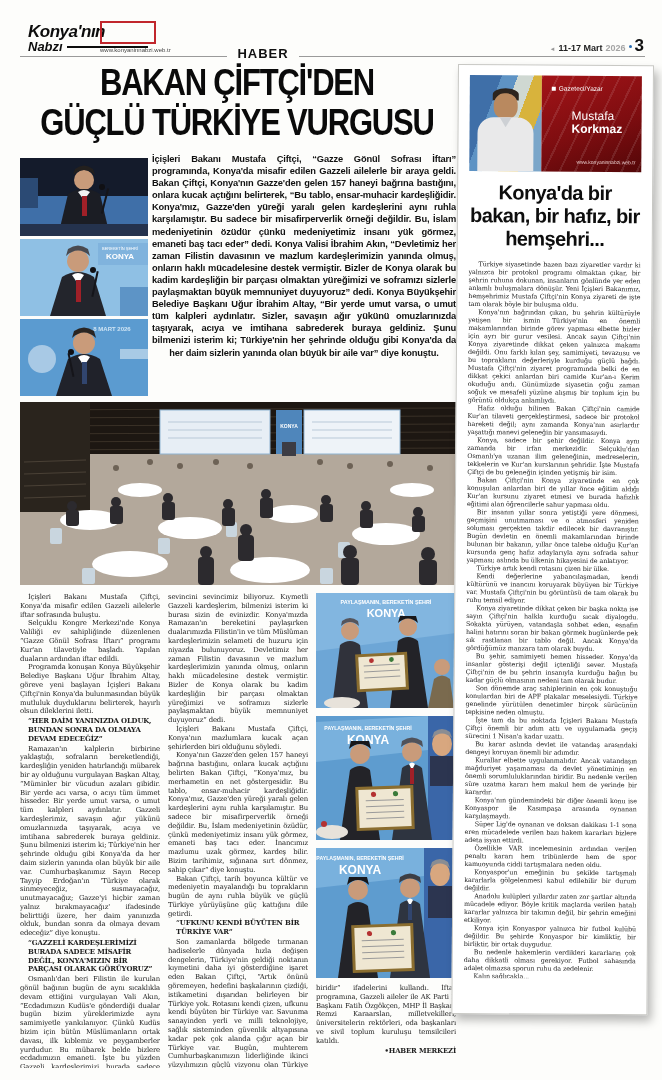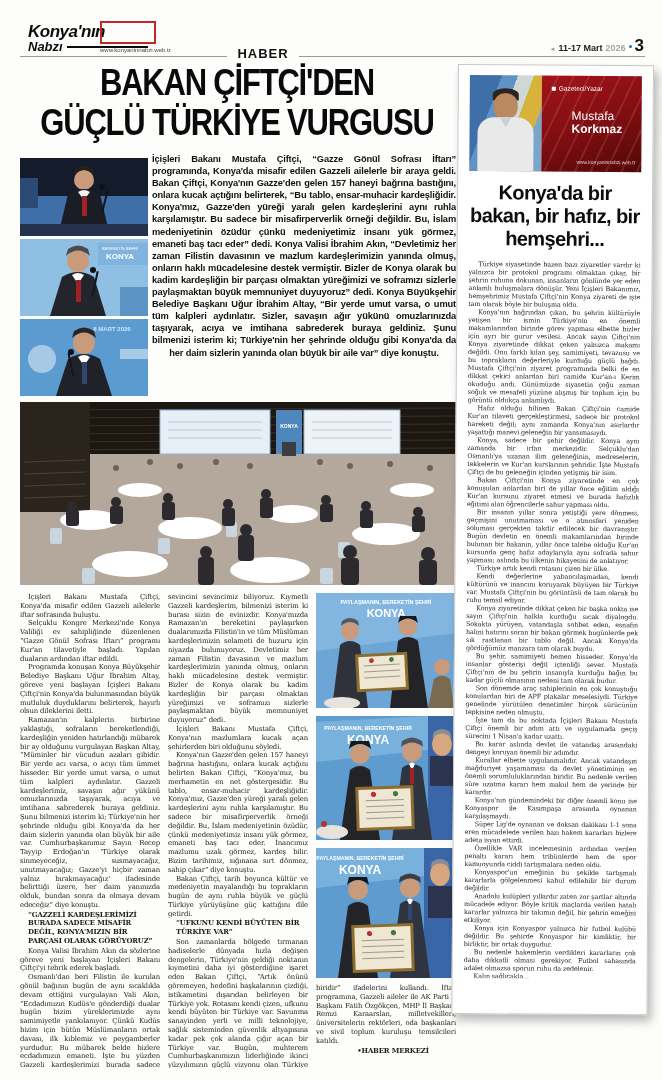--- a/index.html
+++ b/index.html
@@ -53,21 +53,21 @@
   
   .col{top:593px;width:140px;height:475px;overflow:hidden;
        font-size:6.9px;line-height:8.8px;letter-spacing:-0.15px;text-align:justify;color:#222;}
   .col1{left:20px;} .col2{left:168px;}
   .col3{left:316px;top:984px;width:140px;height:84px;overflow:hidden;
        font-size:6.9px;line-height:8.8px;letter-spacing:-0.15px;text-align:justify;color:#222;position:absolute;}
   .para{margin:0;}
   .t-p{text-indent:8px;}
   .t-pc{text-indent:0;}
   .t-h{font-weight:bold;text-indent:0;padding-left:8px;text-align:left;margin:1px 0;}
-  .t-by{font-weight:bold;text-indent:14px;text-align:center;margin-top:1px;}
+  .t-by{font-weight:bold;text-indent:14px;text-align:right;margin-top:1px;}
 
   
   .opinion{left:458px;top:64px;width:196px;height:950px;background:#fff;
            border:1px solid #c8c8c4;box-shadow:4px 6px 10px rgba(0,0,0,0.28);
            transform:rotate(0.4deg);transform-origin:top left;padding:10px 11px;box-sizing:border-box;}
   .author-box{display:flex;height:96px;margin-bottom:10px;}
   .author-photo{width:72px;height:96px;position:relative;overflow:hidden;flex:none;
            background:linear-gradient(110deg,#3f6fa8 0 30%,#5e93c4 30% 45%,#cfd8d2 45% 60%,#d8b33c 60% 78%,#7ba6c9 78%);}
   .a-head{position:absolute;left:24px;top:18px;width:24px;height:26px;border-radius:45%;background:#b9895f;}
   .a-hair{position:absolute;left:23px;top:13px;width:26px;height:12px;border-radius:50% 50% 0 0;background:#2c241e;}
@@ -258,23 +258,23 @@
         <circle cx="230" cy="64" r="3"></circle>
     </g>
   </svg>
 </div>
 
 <div class="abs col col1">
 
 <div class="para t-p">İçişleri Bakanı Mustafa Çiftçi, Konya'da misafir edilen Gazzeli ailelerle iftar sofrasında buluştu.</div>
     <div class="para t-p">Selçuklu Kongre Merkezi'nde Konya Valiliği ev sahipliğinde düzenlenen “Gazze Gönül Sofrası İftarı” programı Kur'an tilavetiyle başladı. Yapılan duaların ardından iftar edildi.</div>
     <div class="para t-p">Programda konuşan Konya Büyükşehir Belediye Başkanı Uğur İbrahim Altay, göreve yeni başlayan İçişleri Bakanı Çiftçi'nin Konya'da bulunmasından büyük mutluluk duyduklarını belirterek, hayırlı olsun dileklerini iletti.</div>
+    <div class="para t-h">“HER DAİM YANINIZDA OLDUK, BUNDAN SONRA DA OLMAYA DEVAM EDECEĞİZ”</div>
     <div class="para t-p">Ramazan'ın kalplerin birbirine yaklaştığı, sofraların bereketlendiği, kardeşliğin yeniden hatırlandığı mübarek bir ay olduğunu vurgulayan Başkan Altay, “Müminler bir vücudun azaları gibidir. Bir yerde acı varsa, o acıyı tüm ümmet hisseder. Bir yerde umut varsa, o umut tüm kalpleri aydınlatır. Gazzeli kardeşlerimiz, savaşın ağır yükünü omuzlarınızda taşıyarak, acıya ve imtihana sabrederek buraya geldiniz. Şunu bilmenizi isterim ki; Türkiye'nin her şehrinde olduğu gibi Konya'da da her daim sizlerin yanında olan büyük bir aile var. Cumhurbaşkanımız Sayın Recep Tayyip Erdoğan'ın 'Türkiye olarak sinmeyeceğiz, susmayacağız, unutmayacağız; Gazze'yi hiçbir zaman yalnız bırakmayacağız' ifadesinde belirttiği üzere, her daim yanınızda olduk, bundan sonra da olmaya devam edeceğiz” diye konuştu.</div>
     <div class="para t-h">“GAZZELİ KARDEŞLERİMİZİ BURADA SADECE MİSAFİR DEĞİL, KONYA'MIZIN BİR PARÇASI OLARAK GÖRÜYORUZ”</div>
-    <div class="para t-p">Konya Valisi İbrahim Akın da sözlerine göreve yeni başlayan İçişleri Bakanı Çiftçi'yi tebrik ederek başladı.</div>
     <div class="para t-p">Osmanlı'dan beri Filistin ile kurulan gönül bağının bugün de aynı sıcaklıkla devam ettiğini vurgulayan Vali Akın, “Ecdadımızın Kudüs'e gönderdiği dualar bugün bizim yüreklerimizde aynı samimiyetle yankılanıyor. Çünkü Kudüs bizim için bütün Müslümanların ortak davası, ilk kıblemiz ve peygamberler yurdudur. Bu mübarek belde bizlere ecdadımızın emaneti. İşte bu yüzden Gazzeli kardeşlerimizi burada sadece misafir değil, Konya'mızın bir parçası olarak görüyor, onların hüznünü hüznümüz</div>
   </div>
 <div class="abs col col2">
 
 <div class="para t-pc">sevincini sevincimiz biliyoruz. Kıymetli Gazzeli kardeşlerim, bilmenizi isterim ki burası sizin de evinizdir. Konya'mızda Ramazan'ın bereketini paylaşırken dualarımızda Filistin'in ve tüm Müslüman kardeşlerimizin selameti de huzuru için niyazda bulunuyoruz. Devletimiz her zaman Filistin davasının ve mazlum kardeşlerimizin yanında olmuş, onların haklı mücadelesine destek vermiştir. Bizler de Konya olarak bu kadim kardeşliğin bir parçası olmaktan yüreğimizi ve soframızı sizlerle paylaşmaktan büyük memnuniyet duyuyoruz” dedi.</div>
     <div class="para t-p">İçişleri Bakanı Mustafa Çiftçi, Konya'nın mazlumlara kucak açan şehirlerden biri olduğunu söyledi.</div>
     <div class="para t-p">Konya'nın Gazze'den gelen 157 haneyi bağrına bastığını, onlara kucak açtığını belirten Bakan Çiftçi, “Konya'mız, bu merhametin en net göstergesidir. Bu tablo, ensar-muhacir kardeşliğidir. Konya'mız, Gazze'den yüreği yaralı gelen kardeşlerini aynı ruhla karşılamıştır. Bu sadece bir misafirperverlik örneği değildir. Bu, İslam medeniyetinin özüdür, çünkü medeniyetimiz insanı yük görmez, emaneti baş tacı eder. İnancımız mazlumu uzak görmez, kardeş bilir. Bizim tarihimiz, sığınana sırt dönmez, sahip çıkar” diye konuştu.</div>
     <div class="para t-p">Bakan Çiftçi, tarih boyunca kültür ve medeniyetin mayalandığı bu toprakların bugün de aynı ruhla büyük ve güçlü Türkiye yürüyüşüne güç kattığını dile getirdi.</div>
     <div class="para t-h">“UFKUNU KENDİ BÜYÜTEN BİR TÜRKİYE VAR”</div>
     <div class="para t-p">Son zamanlarda bölgede tırmanan hadiselerle dünyada hızla değişen dengelerin, Türkiye'nin geldiği noktanın kıymetini daha iyi gösterdiğine işaret eden Bakan Çiftçi, “Artık önünü göremeyen, hedefini başkalarının çizdiği, istikametini dışarıdan belirleyen bir Türkiye yok. Rotasını kendi çizen, ufkunu kendi büyüten bir Türkiye var. Savunma sanayinden yerli ve milli teknolojiye, sağlık sisteminden güvenlik altyapısına kadar pek çok alanda çığır açan bir Türkiye var. Bugün, muhterem Cumhurbaşkanımızın liderliğinde ikinci yüzyılımızın güçlü vizyonu olan Türkiye Yüzyılı hedefleriyle yol alıyoruz. Konya, bu vizyonda öncü şehirlerimizden biridir. Üretimde, tarımda, sanayide, ihracatta, inovasyonda, savunma sanayiinde gösterdiği atılımlarla Türkiye Yüzyılı'nın taşıyıcı sütunlarından</div>

